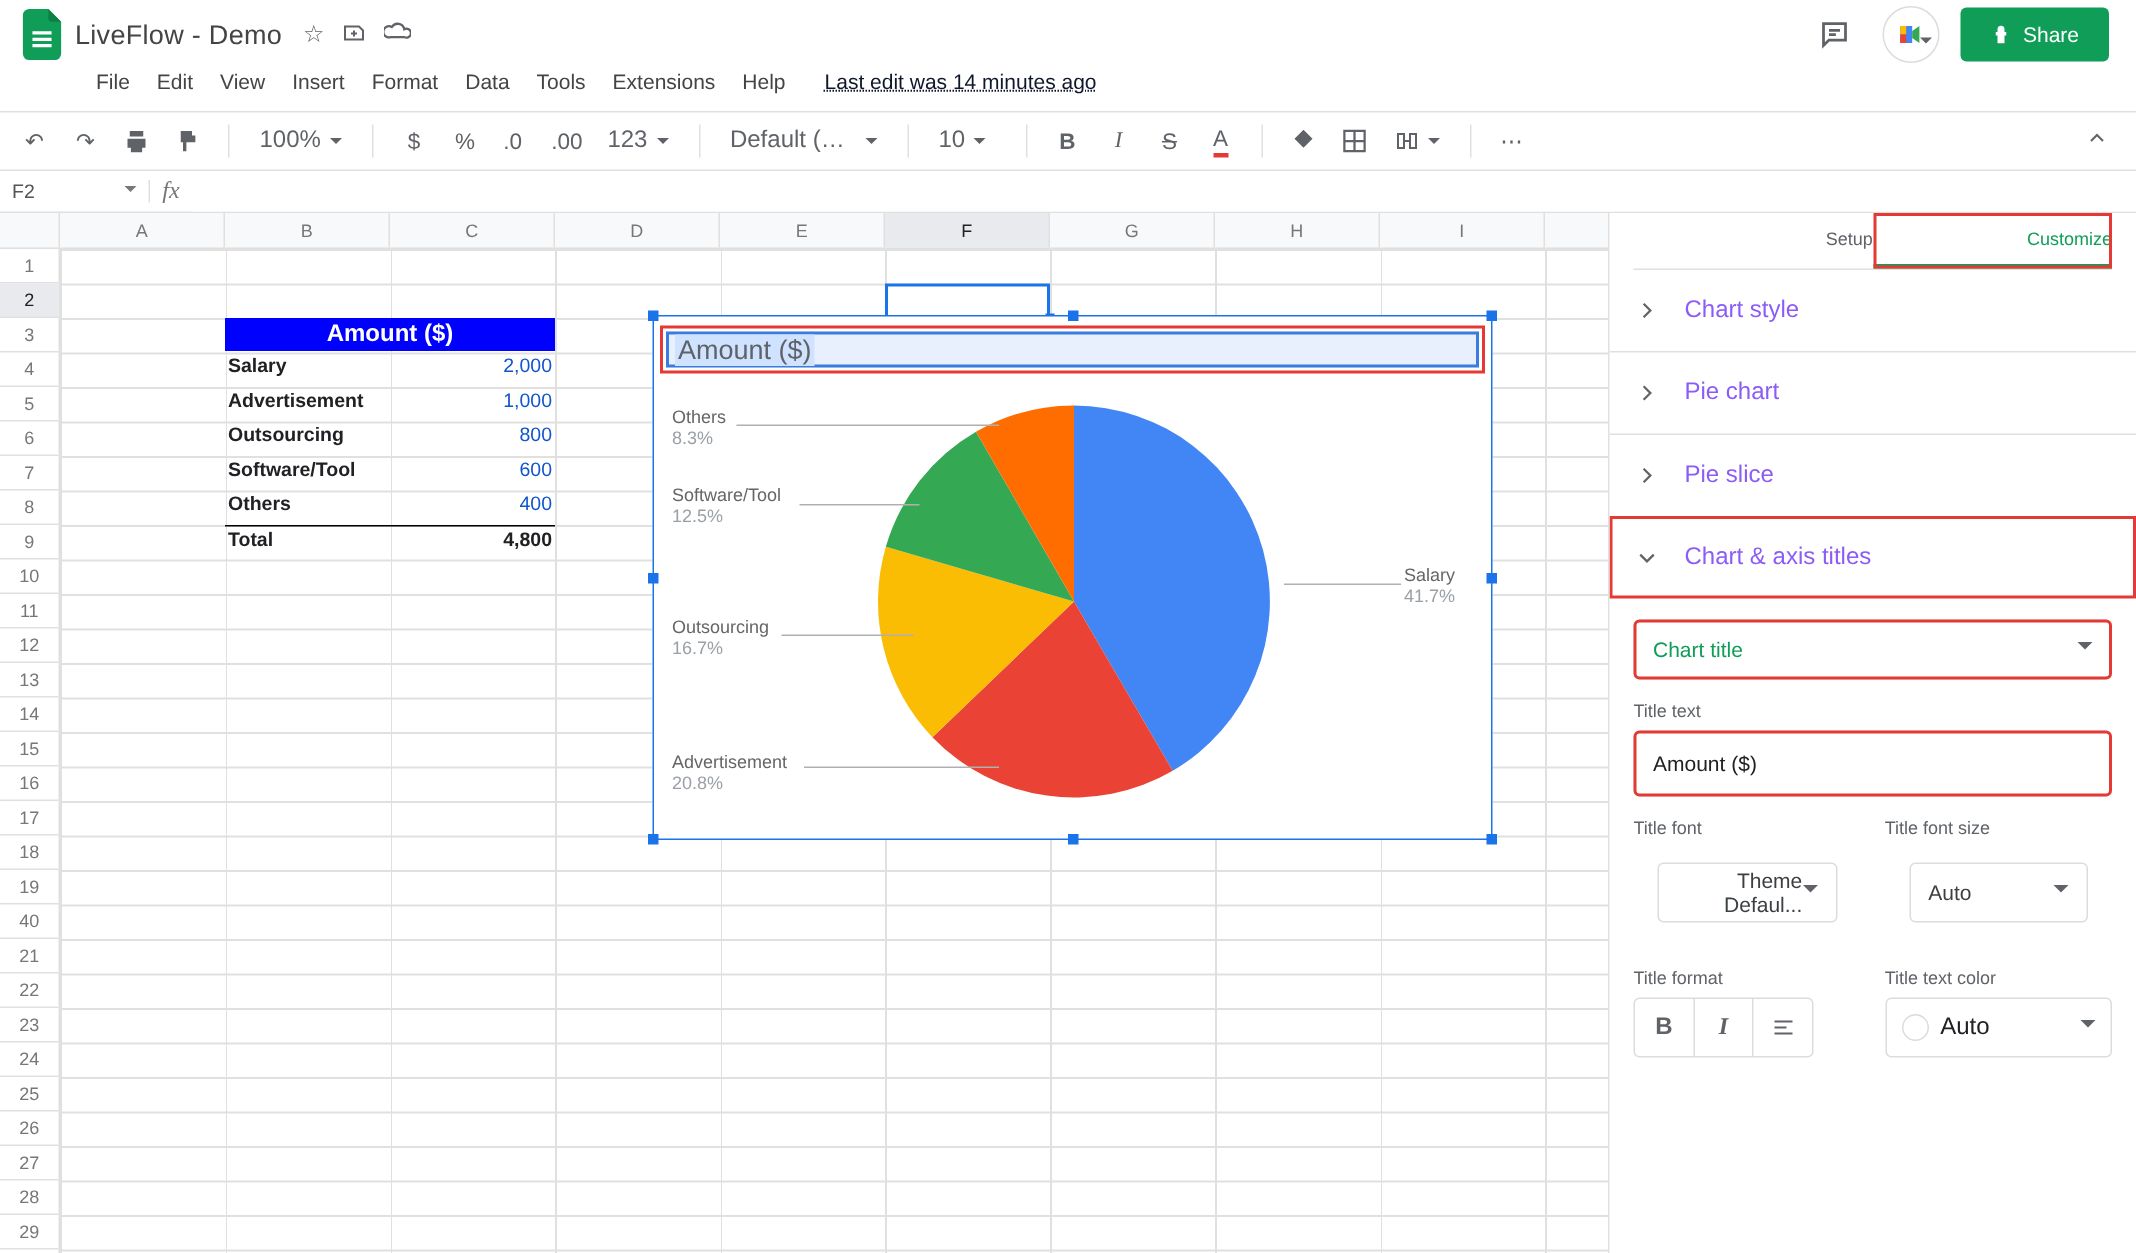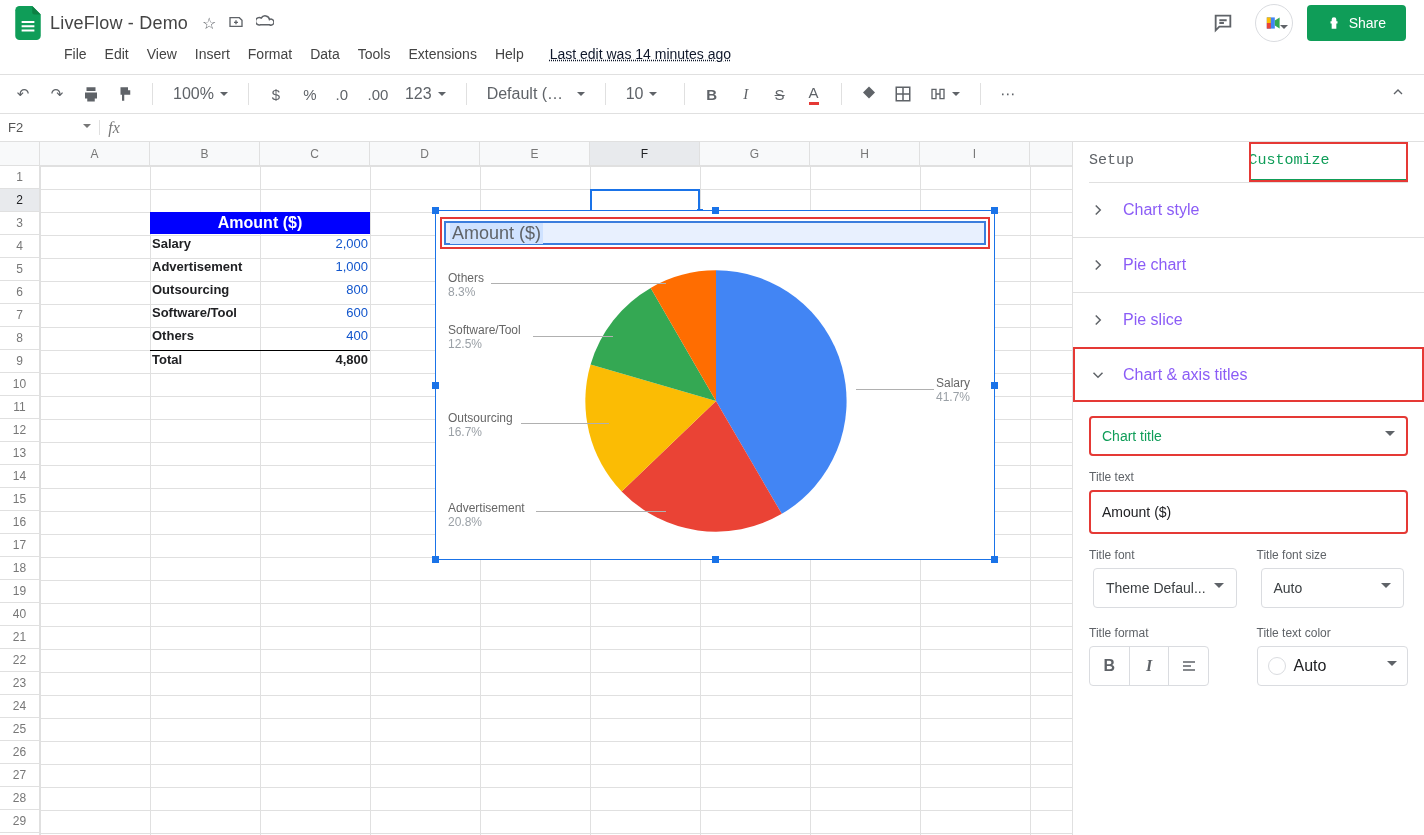--- a/index.html
+++ b/index.html
@@ -85,39 +85,39 @@
 .pie-label{ position:absolute; font-size:12px; color:#666; line-height:14px;}
 .pie-label .pct{ color:#9aa0a6;}
 .leader{ position:absolute; height:1px; background:#b0b0b0;}
 
 
 .panel{ width:352px; border-left:1px solid var(--border); display:flex; flex-direction:column; background:var(--panel-bg);}
 .panel-hdr{ display:flex; align-items:center; gap:12px; padding:16px 16px 20px 16px;}
 .panel-hdr .title{ font-size:18px; color:#3c4043; font-weight:400;}
 .panel-hdr .close{ margin-left:auto; cursor:pointer; color:#5f6368; font-size:18px;}
 .panel-tabs{ display:flex; border-bottom:1px solid var(--border); margin:0 16px;}
-.panel-tab{ flex:1; text-align:left; padding:10px 0; font-size:15px; color:#5f6368; cursor:pointer;font-family:Liberation Mono, monospace;}
+.panel-tab{ flex:1; text-align:right; padding:10px 0; font-size:12px; color:#5f6368; cursor:pointer;}
 .panel-tab.active{ color:var(--green); font-weight:500;}
 .panel-tab.active.redbox{ outline:2px solid var(--accent-red); outline-offset:-2px; border-bottom:3px solid var(--green);}
 
 .section{ padding:18px 16px; display:flex; align-items:center; gap:16px; color:#8b5cf6; font-size:16px; cursor:pointer; border-top:1px solid var(--border);}
 .section:first-of-type{border-top:none;}
 .section svg{ width:18px;height:18px; color:#5f6368;}
 .section.open{ border-top:1px solid var(--border);}
 .redbox{ outline:2px solid var(--accent-red); outline-offset:-2px;}
 
 .field-label{ font-size:12px; color:#5f6368; margin:14px 16px 6px;}
 .dropdown{ margin:0 16px; height:40px; border:1px solid #dadce0; border-radius:4px; display:flex; align-items:center; padding:0 12px; font-size:14px; color:var(--green); font-weight:500; justify-content:space-between; cursor:pointer;}
 .dropdown.greylabel{ color:#3c4043; font-weight:400;}
 .dropdown::after{content:""; border:5px solid transparent; border-top-color:#5f6368;}
 .textinput{ margin:0 16px; height:44px; border:1px solid #dadce0; border-radius:4px; padding:0 12px; font-size:14px; display:flex; align-items:center;}
 
 .two-col{ display:flex; gap:16px; margin:0 16px;}
 .two-col .col{flex:1;}
-.two-col .dropdown{ margin:4px;text-align:right;}
+.two-col .dropdown{ margin:16px;text-align:right;}
 .two-col .field-label{ margin:14px 0 6px;}
 
 .format-btns{ display:flex; border:1px solid #dadce0; border-radius:4px; height:40px; margin:0 16px; width:120px;}
 .format-btns div{flex:1;display:flex;align-items:center;justify-content:center;border-right:1px solid #dadce0;cursor:pointer;font-weight:bold;color:#5f6368;}
 .format-btns div:last-child{border-right:none;}
 
 .color-dd{ display:flex; align-items:center; gap:8px; border:1px solid #dadce0; border-radius:4px; height:40px; padding:0 10px; cursor:pointer;}
 .color-swatch{width:18px;height:18px;border-radius:50%;border:1px solid #dadce0;}
 
 </style>

